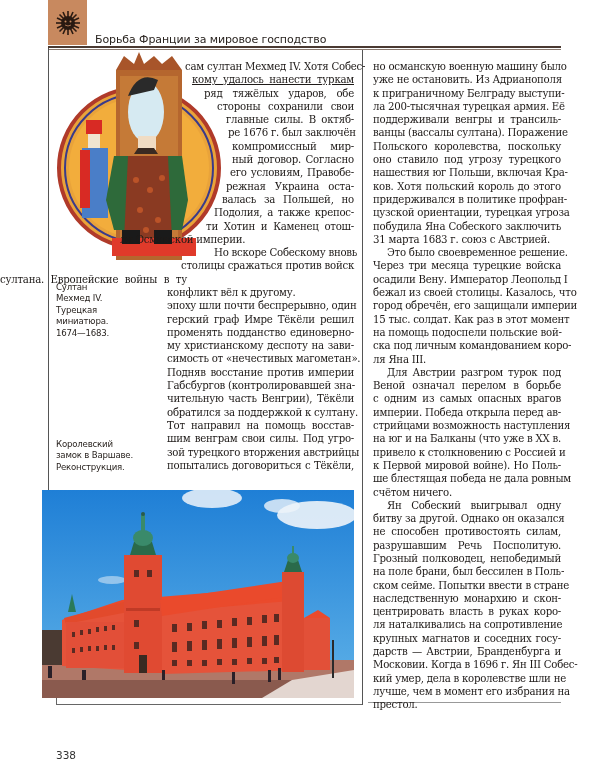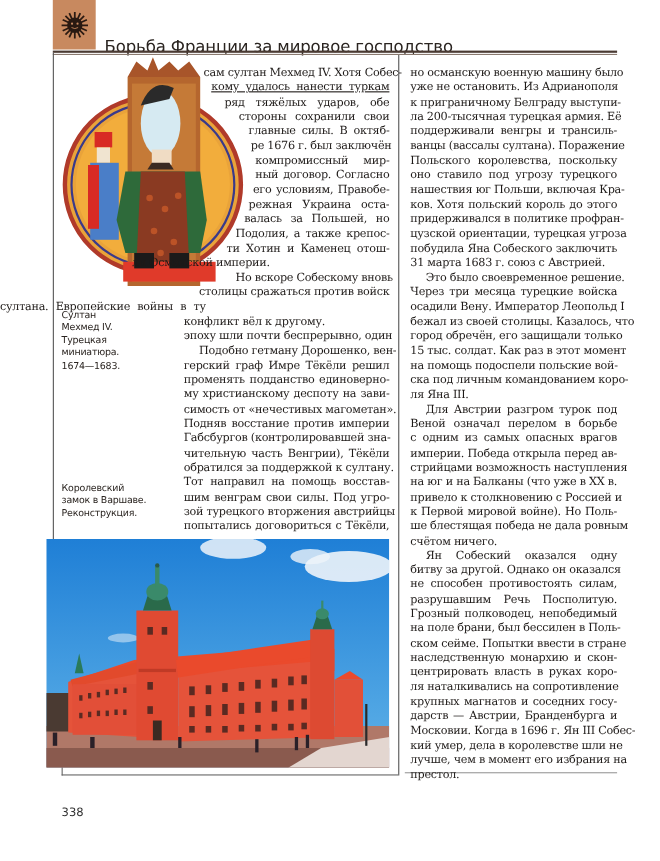--- a/index.html
+++ b/index.html
@@ -6,21 +6,21 @@
   body {
     width: 600px; height: 783px; background: #ffffff; position: relative; overflow: hidden;
     font-family: "DejaVu Serif", "Liberation Serif", serif; color: #1e1a18;
   }
   .emblem {
     position: absolute; left: 48px; top: 0; width: 39px; height: 45px;
     background: #c8895f; display: flex; align-items: center; justify-content: center;
   }
   .running-head {
     position: absolute; left: 95px; top: 33px; font-family: "DejaVu Sans", "Liberation Sans", sans-serif;
-    font-size: 15px; color: #2a2420; letter-spacing: -0.1px;
+    font-size: 11px; color: #2a2420; letter-spacing: -0.1px;
   }
   .rule-top {
     position: absolute; left: 48px; top: 46px; width: 513px; height: 2px; background: #4a3a32;
   }
   .rule-top2 {
     position: absolute; left: 48px; top: 49px; width: 513px; height: 1px; background: #8a7a70;
   }
   .frame-left {
     position: absolute; left: 48px; top: 48px; width: 1px; height: 442px; background: #555;
   }
@@ -47,21 +47,21 @@
   .caption-2 { left: 56px; top: 439px; width: 92px; }
   .text {
     position: absolute; font-size: 10.2px; line-height: 13.3px; text-align: justify; letter-spacing: -0.25px;
   }
   .line { display: block; white-space: nowrap; text-align-last: justify; text-align: justify; }
   .line.last { text-align-last: left; }
   .photo {
     position: absolute; left: 42px; top: 490px; width: 312px; height: 208px; overflow: hidden;
   }
   .page-number {
-    position: absolute; left: 56px; top: 733px; font-family: "DejaVu Sans", "Liberation Sans", sans-serif;
+    position: absolute; left: 56px; top: 749px; font-family: "DejaVu Sans", "Liberation Sans", sans-serif;
     font-size: 10.5px; color: #333;
   }
 </style>
 </head>
 <body>
 
 <div class="emblem">
   <svg width="26" height="26" viewBox="0 0 26 26">
     <g fill="#2a1a12">
       <circle cx="13" cy="13" r="7"></circle>
@@ -155,21 +155,20 @@
   <span class="line" style="margin-left:206px; width:148px;">ти Хотин и Каменец отош-</span>
   <span class="line last" style="margin-left:120px; width:154px;">ли Османской империи.</span>
   <span class="line" style="margin-left:214px; width:140px;">Но вскоре Собескому вновь</span>
   <span class="line" style="margin-left:181px; width:173px;">столицы сражаться против войск</span>
   <span class="line" style="width:187px;">султана. Европейские войны в ту</span>
 </div>
 
 <div class="text" style="left:167px; top:286px; width:187px;">
   <span class="line last">конфликт вёл к другому.</span>
   <span class="line">эпоху шли почти беспрерывно, один</span>
-  <span class="line" style="padding-left:14px; width:173px;">Подобно гетману Дорошенко, вен-</span>
   <span class="line">герский граф Имре Тёкёли решил</span>
   <span class="line">променять подданство единоверно-</span>
   <span class="line">му христианскому деспоту на зави-</span>
   <span class="line">симость от «нечестивых магометан».</span>
   <span class="line">Подняв восстание против империи</span>
   <span class="line">Габсбургов (контролировавшей зна-</span>
   <span class="line">чительную часть Венгрии), Тёкёли</span>
   <span class="line">обратился за поддержкой к султану.</span>
   <span class="line">Тот направил на помощь восстав-</span>
   <span class="line">шим венграм свои силы. Под угро-</span>
@@ -190,38 +189,38 @@
   <span class="line">ков. Хотя польский король до этого</span>
   <span class="line">придерживался в политике профран-</span>
   <span class="line">цузской ориентации, турецкая угроза</span>
   <span class="line">побудила Яна Собеского заключить</span>
   <span class="line last">31 марта 1683  г. союз с Австрией.</span>
 
   <span class="line" style="padding-left:14px; width:174px;">Это было своевременное решение.</span>
   <span class="line">Через три месяца турецкие войска</span>
   <span class="line">осадили Вену. Император Леопольд I</span>
   <span class="line">бежал из своей столицы. Казалось, что</span>
-  <span class="line">город обречён, его защищали только</span>
+  <span class="line">город обречён, его защищали империи</span>
   <span class="line">15 тыс. солдат. Как раз в этот момент</span>
   <span class="line">на помощь подоспели польские вой-</span>
   <span class="line">ска под личным командованием коро-</span>
   <span class="line last">ля Яна III.</span>
 
   <span class="line" style="padding-left:14px; width:174px;">Для Австрии разгром турок под</span>
   <span class="line">Веной означал перелом в борьбе</span>
   <span class="line">с одним из самых опасных врагов</span>
   <span class="line">империи. Победа открыла перед ав-</span>
   <span class="line">стрийцами возможность наступления</span>
   <span class="line">на юг и на Балканы (что уже в XX в.</span>
   <span class="line">привело к столкновению с Россией и</span>
   <span class="line">к Первой мировой войне). Но Поль-</span>
   <span class="line">ше блестящая победа не дала ровным</span>
   <span class="line last">счётом ничего.</span>
 
-  <span class="line" style="padding-left:14px; width:174px;">Ян Собеский оказался одну</span>
+  <span class="line" style="padding-left:14px; width:174px;">Ян Собеский выигрывал одну</span>
   <span class="line">битву за другой. Однако он оказался</span>
   <span class="line">не способен противостоять силам,</span>
   <span class="line">разрушавшим Речь Посполитую.</span>
   <span class="line">Грозный полководец, непобедимый</span>
   <span class="line">на поле брани, был бессилен в Поль-</span>
   <span class="line">ском сейме. Попытки ввести в стране</span>
   <span class="line">наследственную монархию и скон-</span>
   <span class="line">центрировать власть в руках коро-</span>
   <span class="line">ля наталкивались на сопротивление</span>
   <span class="line">крупных магнатов и соседних госу-</span>

